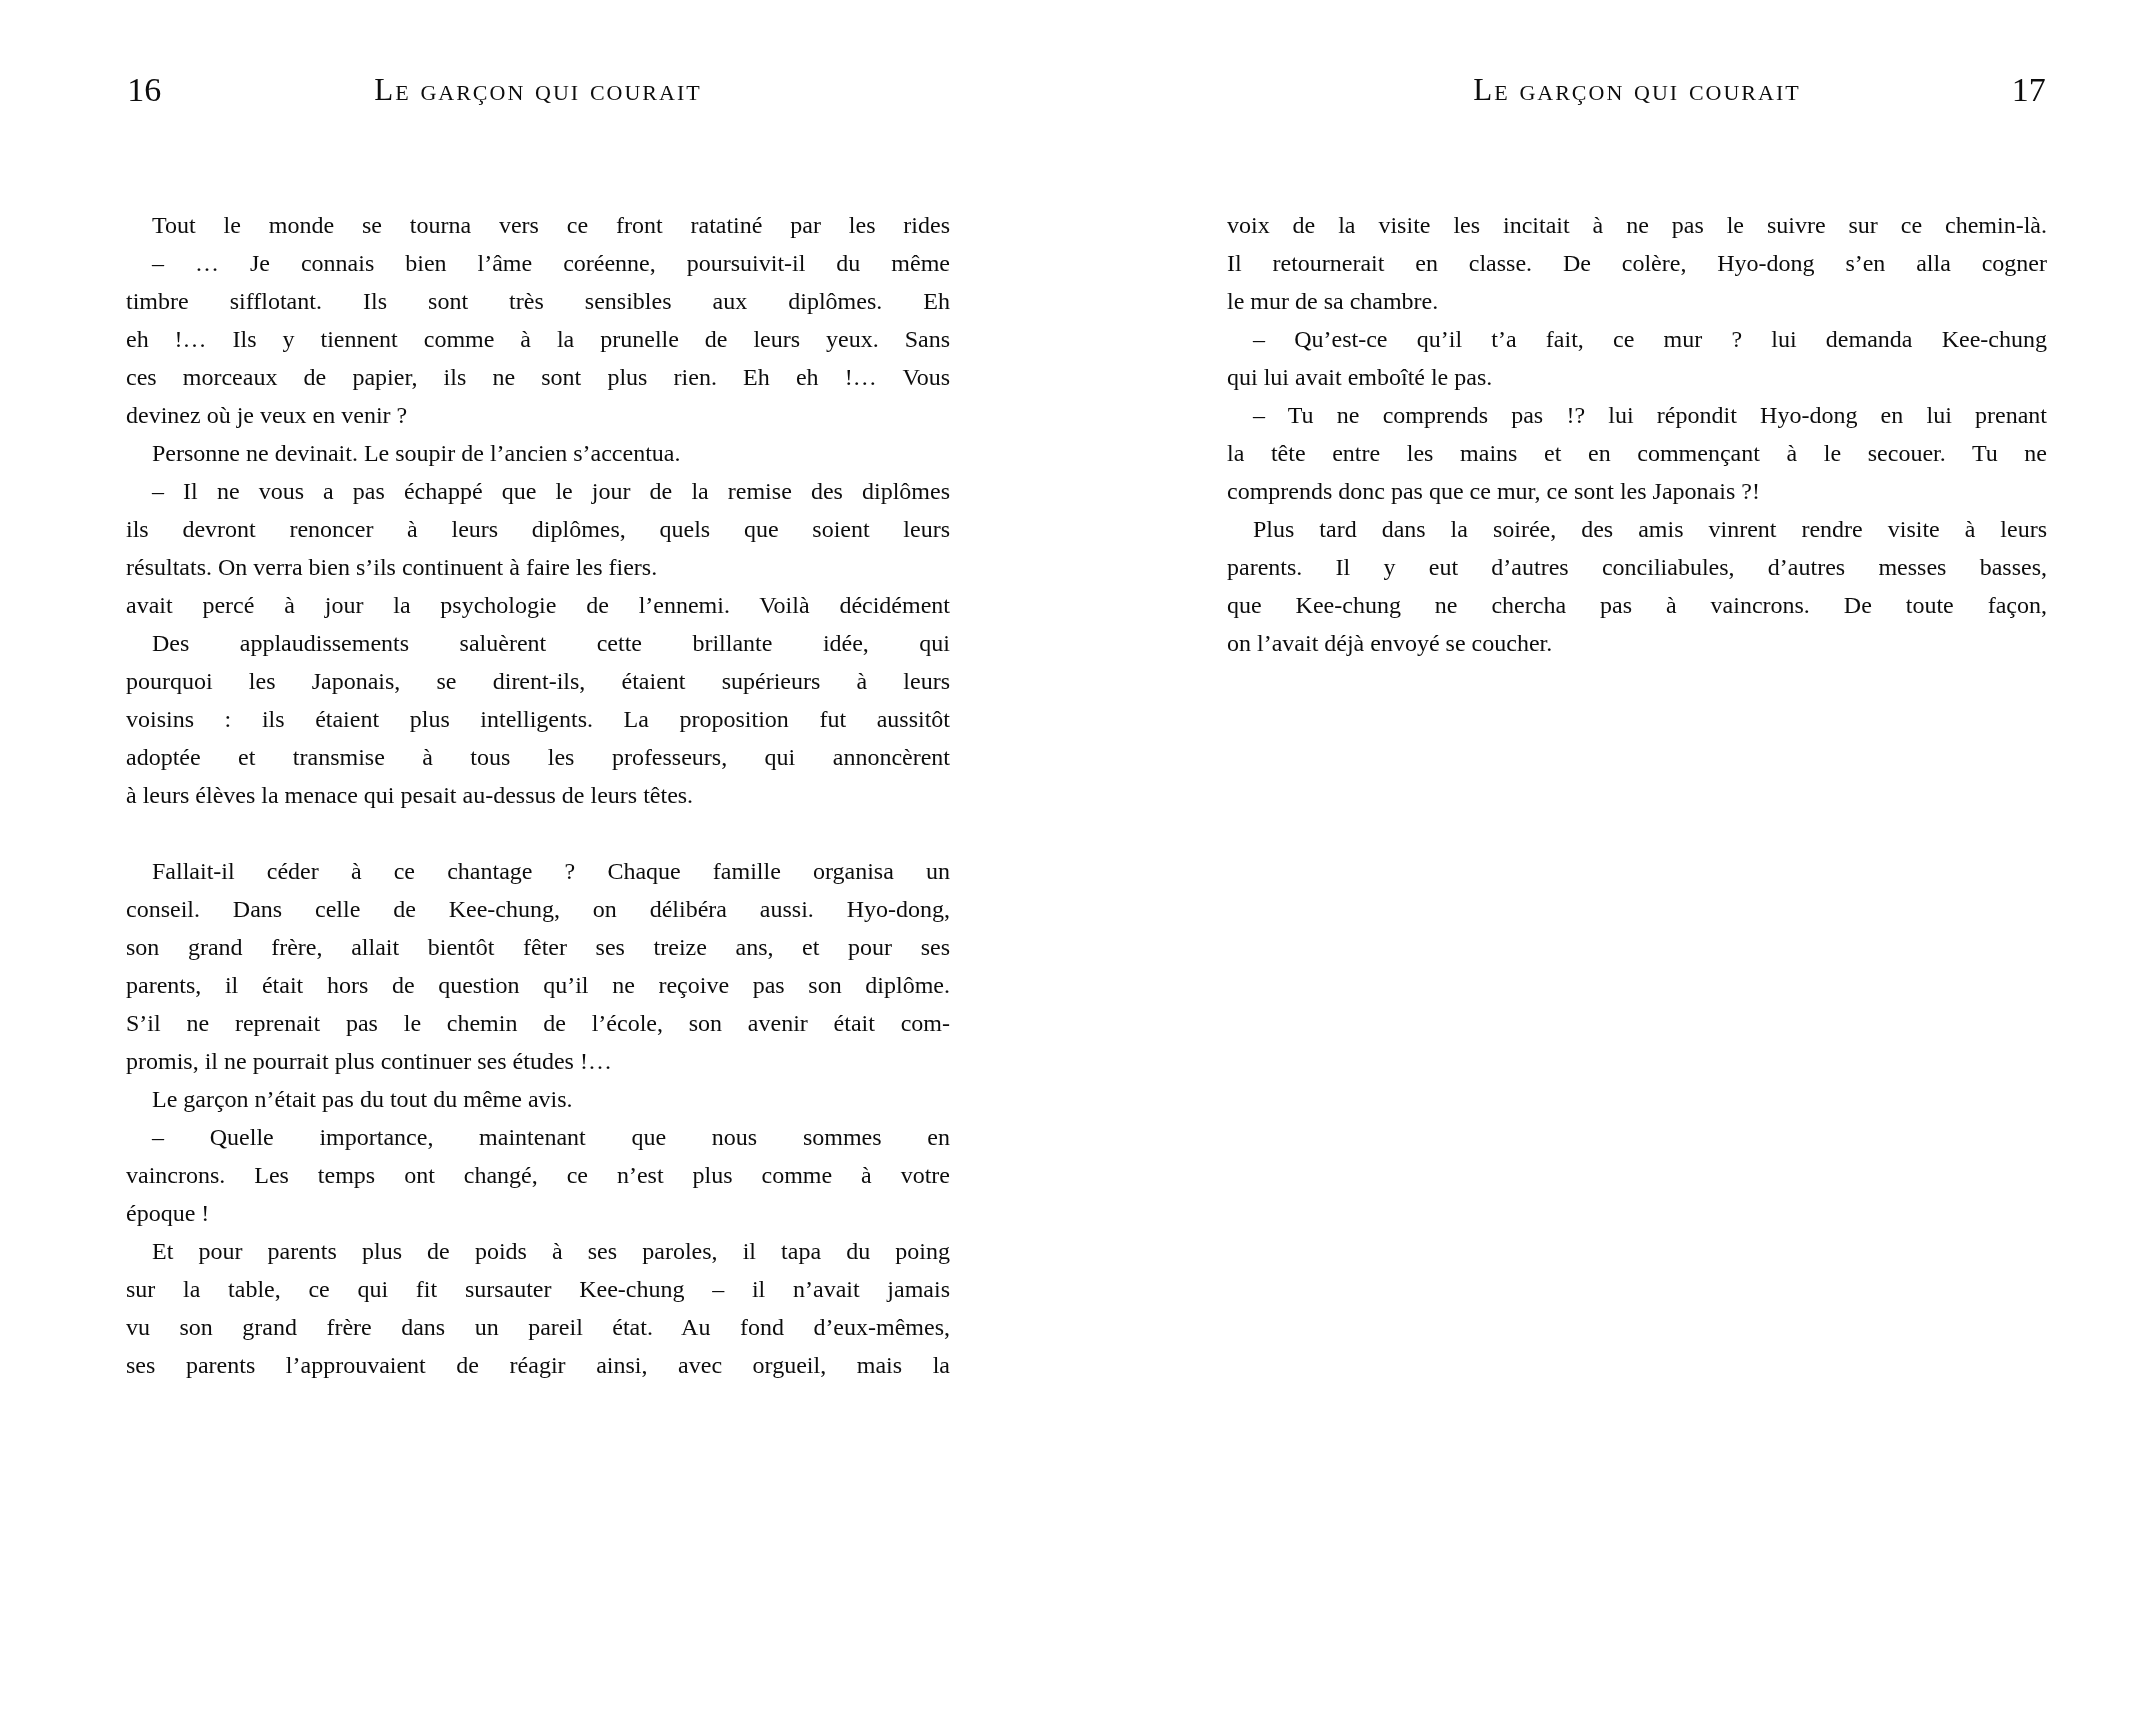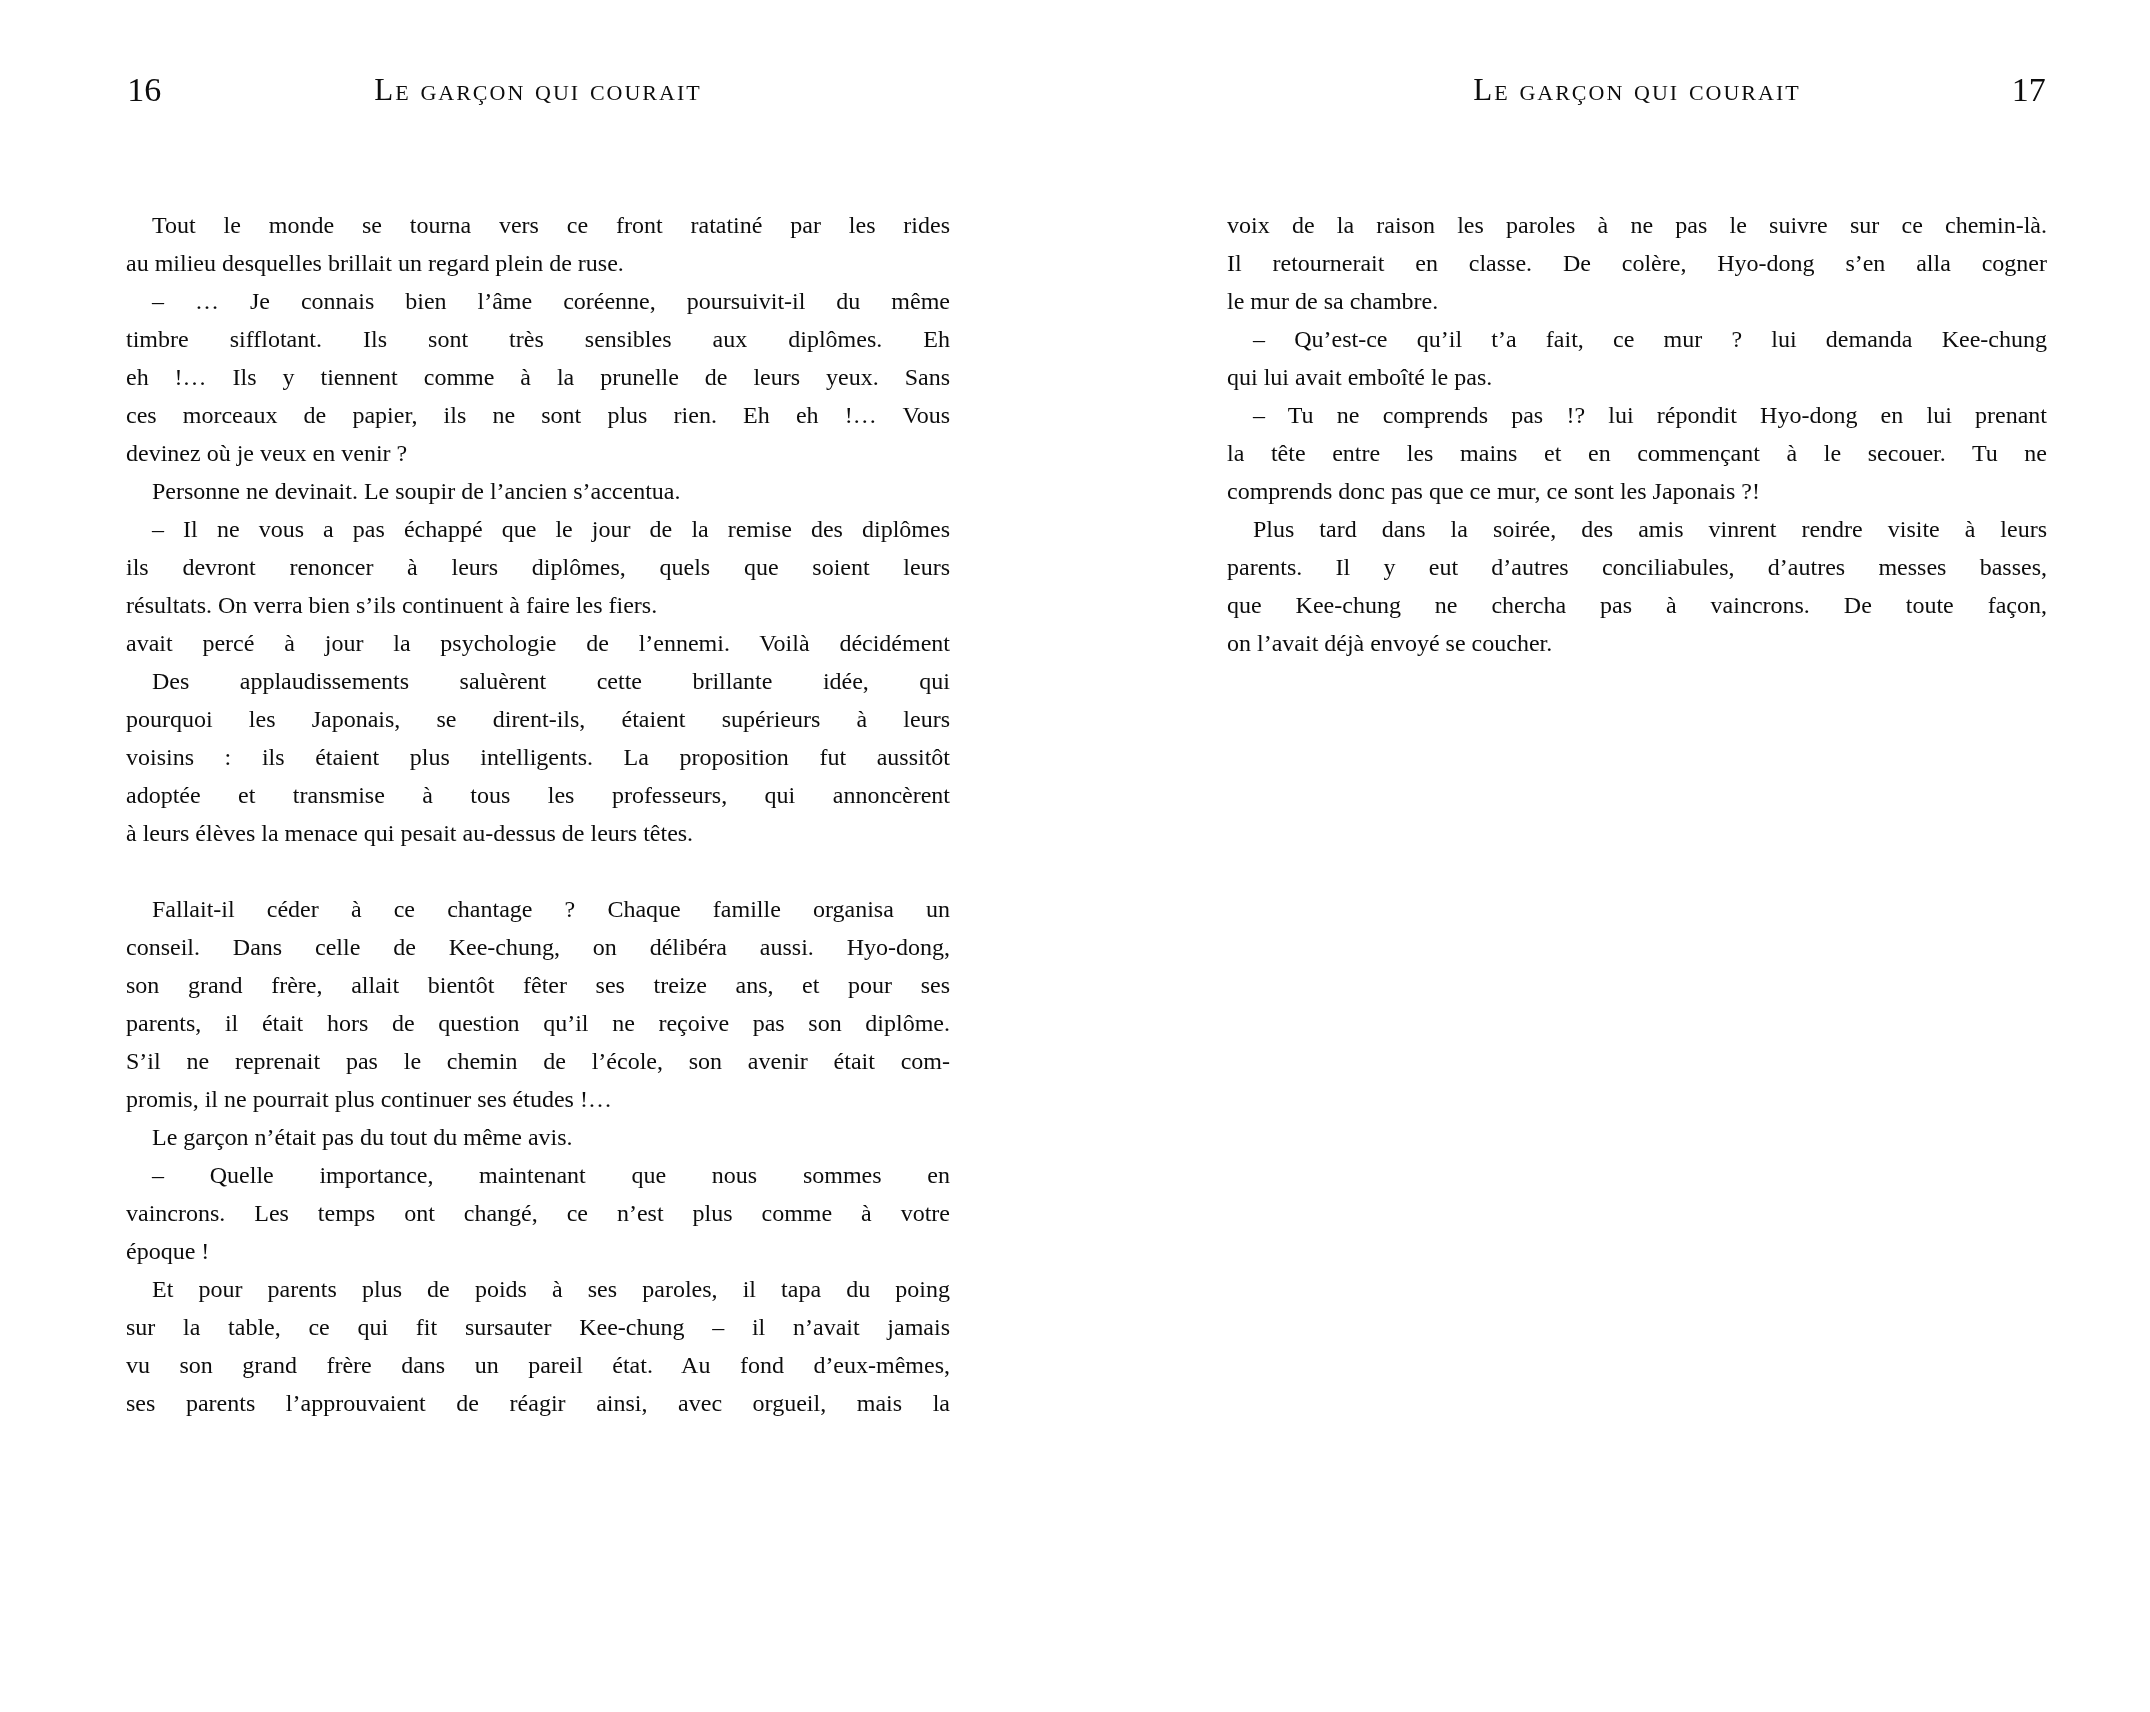--- a/index.html
+++ b/index.html
@@ -68,21 +68,20 @@
 <div class="spread">
 
   <section>
     <header class="page-header hdr-left">
       <span class="folio">16</span>
       <div class="running-head">Le garçon qui courait</div>
     </header>
     <div class="body-text col-left" id="left-body">
         <div class="paragraph">
           <div class="line indent">Tout le monde se tourna vers ce front ratatiné par les rides</div>
-          <div class="line last">au milieu desquelles brillait un regard plein de ruse.</div>
         </div>
         <div class="paragraph">
           <div class="line indent">– … Je connais bien l’âme coréenne, poursuivit-il du même</div>
           <div class="line">timbre sifflotant. Ils sont très sensibles aux diplômes. Eh</div>
           <div class="line">eh !… Ils y tiennent comme à la prunelle de leurs yeux. Sans</div>
           <div class="line">ces morceaux de papier, ils ne sont plus rien. Eh eh !… Vous</div>
           <div class="line last">devinez où je veux en venir ?</div>
         </div>
         <div class="paragraph">
           <div class="line indent last">Personne ne devinait. Le soupir de l’ancien s’accentua.</div>
@@ -125,21 +124,21 @@
       </div>
   </section>
 
   <section>
     <header class="page-header hdr-right">
       <div class="running-head">Le garçon qui courait</div>
       <span class="folio">17</span>
     </header>
     <div class="body-text col-right" id="right-body">
         <div class="paragraph">
-          <div class="line">voix de la raison les paroles à ne pas le suivre sur ce chemin-là.</div>
+          <div class="line">voix de la visite les incitait à ne pas le suivre sur ce chemin-là.</div>
           <div class="line">Il retournerait en classe. De colère, Hyo-dong s’en alla cogner</div>
           <div class="line last">le mur de sa chambre.</div>
         </div>
         <div class="paragraph">
           <div class="line indent">– Qu’est-ce qu’il t’a fait, ce mur ? lui demanda Kee-chung</div>
           <div class="line last">qui lui avait emboîté le pas.</div>
         </div>
         <div class="paragraph">
           <div class="line indent">– Tu ne comprends pas !? lui répondit Hyo-dong en lui prenant</div>
           <div class="line">la tête entre les mains et en commençant à le secouer. Tu ne</div>

